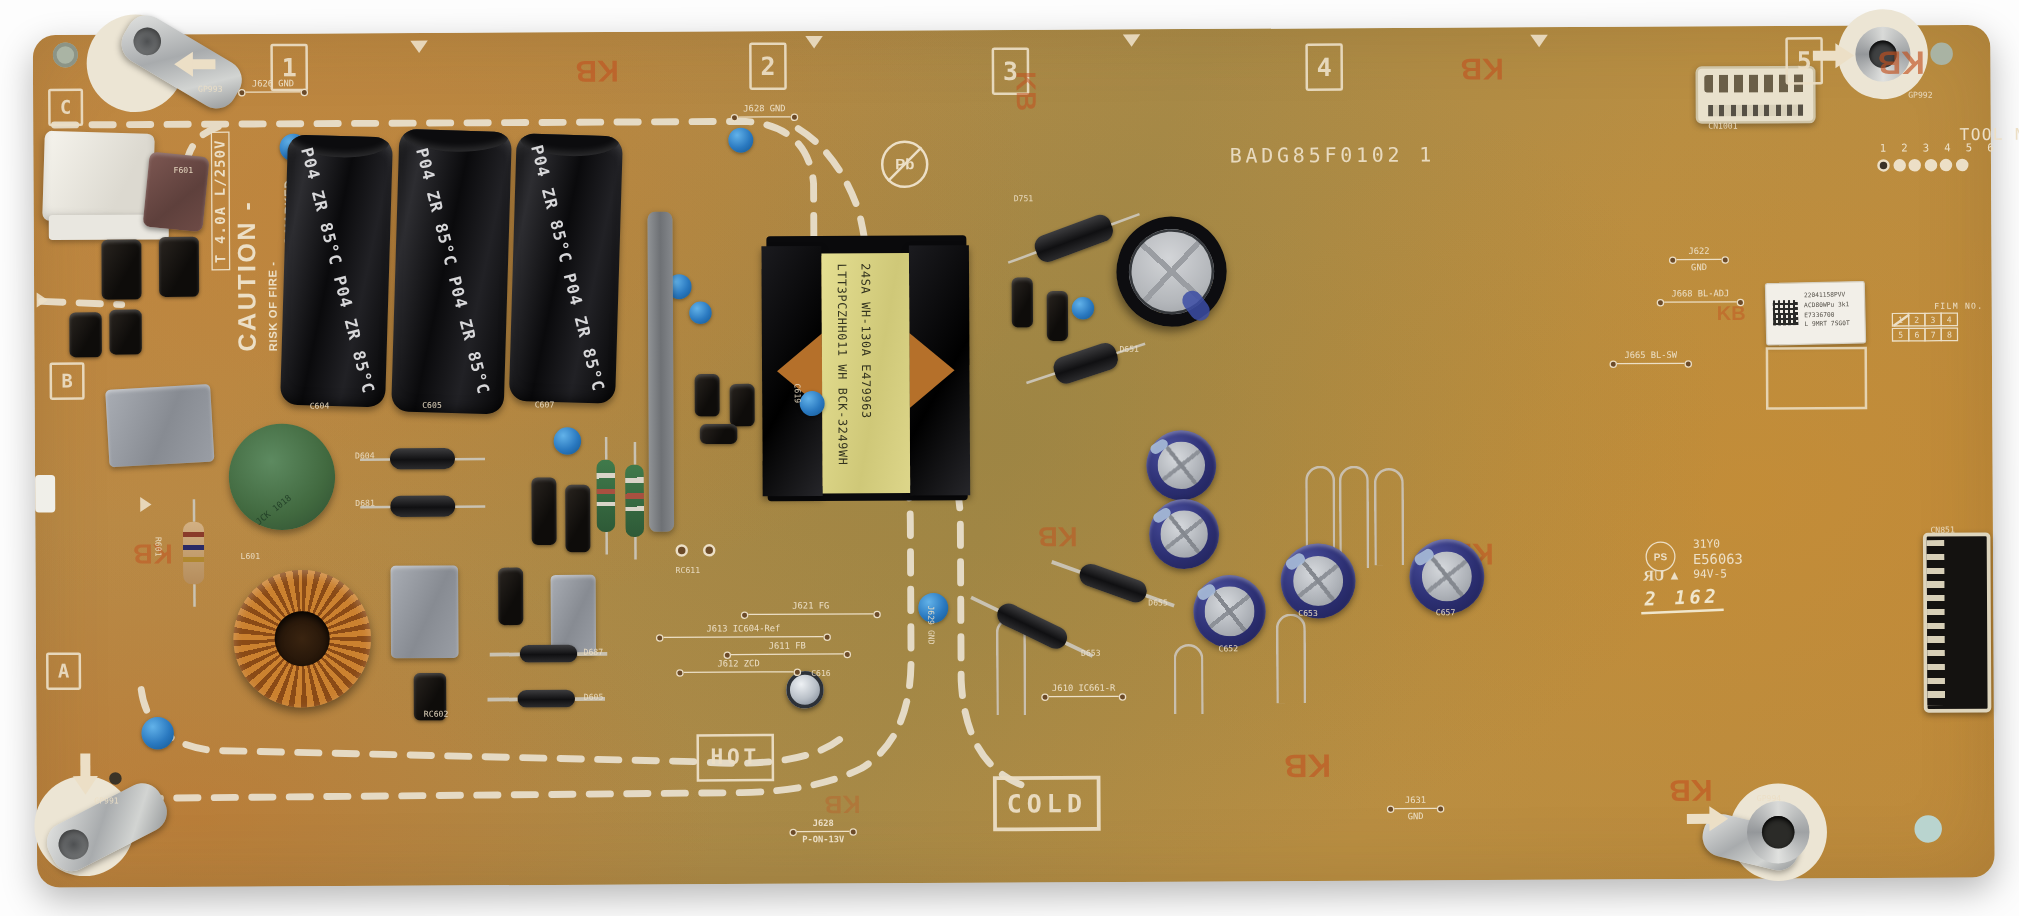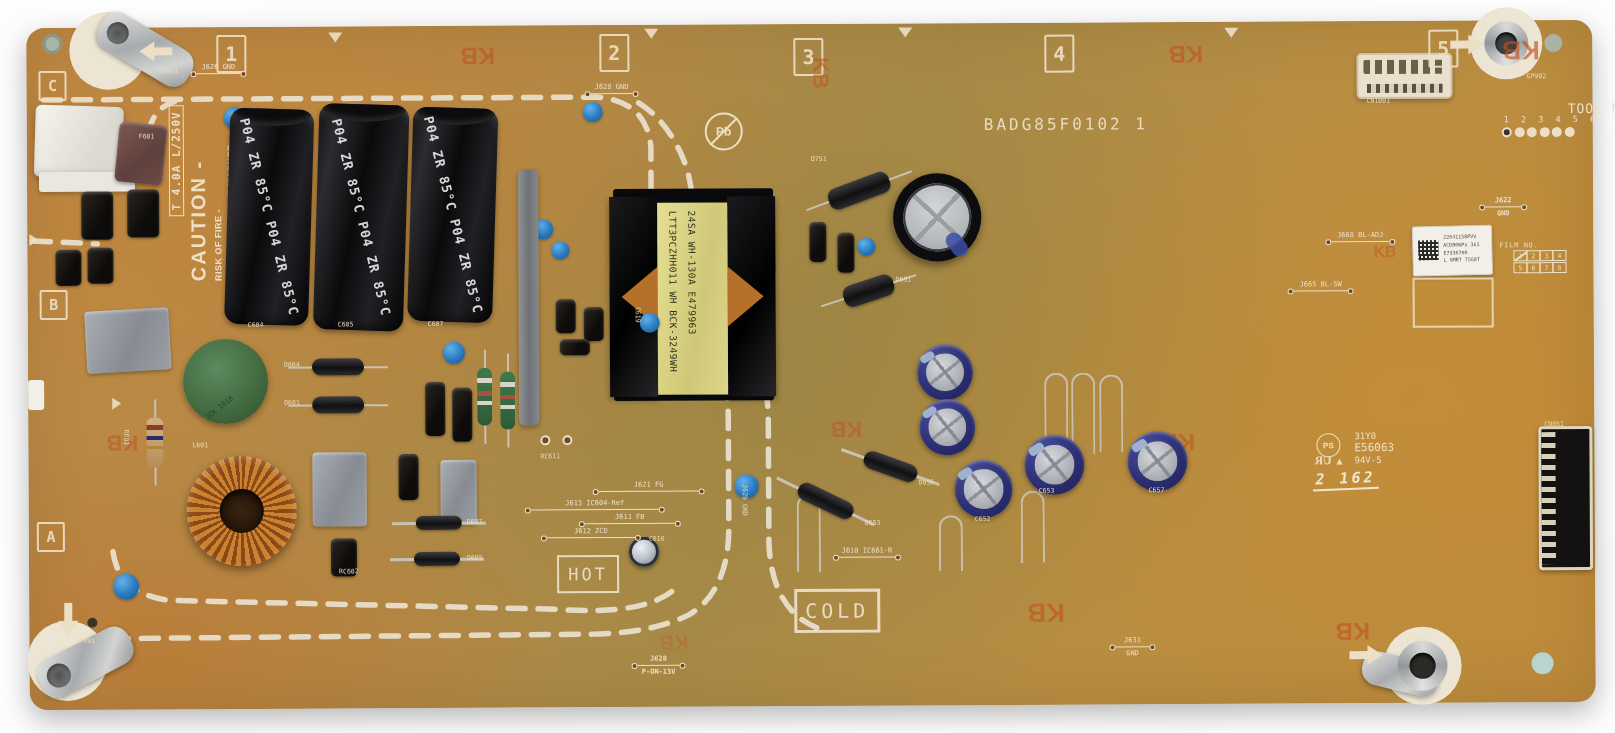--- a/index.html
+++ b/index.html
@@ -36,21 +36,21 @@
   .washer{position:absolute;border-radius:50%;background:conic-gradient(#d9dad8,#9fa2a4,#e0e1df,#94979a,#d9dad8);}
   .washer .hole{position:absolute;inset:24%;border-radius:50%;background:#3f4142;box-shadow:inset 0 2px 4px #000;}
   .padring{position:absolute;border-radius:50%;background:#6b4a28;border:2px solid var(--silk);box-sizing:border-box;}
   .kb{position:absolute;color:var(--kb);font:bold 24px "Liberation Sans",sans-serif;letter-spacing:0;}
   .tp{position:absolute;text-align:center;color:var(--silk);font:7px "DejaVu Sans Mono",monospace;line-height:1.15;}
   .tp .ln{height:0;border-top:1.5px solid var(--silk);margin:2px 2px;position:relative;}
   .tp .ln::before,.tp .ln::after{content:"";position:absolute;top:-3px;width:4px;height:4px;border-radius:50%;
     background:#6b4a28;border:1px solid var(--silk);}
   .tp .ln::before{left:-6px;} .tp .ln::after{right:-6px;}
   .zonebox{position:absolute;border:3px solid var(--silk);color:var(--silk);
-    font-family:"DejaVu Sans Mono",monospace;font-weight:normal;display:flex;align-items:center;justify-content:center;opacity:.95;}
+    font-family:"DejaVu Sans Mono",monospace;font-weight:bold;display:flex;align-items:center;justify-content:center;opacity:.95;margin-top:32px;}
   .bcap{position:absolute;border-radius:14px;overflow:hidden;
     background:linear-gradient(100deg,#141416 0%,#2d2d31 16%,#0a0a0c 45%,#212125 70%,#060607 100%);
     box-shadow:inset 0 10px 12px -8px rgba(255,255,255,.28), inset 0 -8px 12px -8px rgba(0,0,0,.9), 0 3px 5px rgba(0,0,0,.35);}
   .bcap::before{content:"";position:absolute;left:3%;right:3%;top:-9px;height:26px;border-radius:50%;
     background:#0c0c0e;box-shadow:inset 0 -3px 6px rgba(255,255,255,.14);}
   .bcap-t{position:absolute;left:50%;top:50%;white-space:nowrap;transform:translate(-50%,-50%) rotate(74deg);
     color:#e9e9eb;font:bold 13px "DejaVu Sans Mono",monospace;letter-spacing:1px;opacity:.92;}
   .ecap{position:absolute;border-radius:50%;
     background:radial-gradient(circle at 35% 30%, #4a4f9e, #2c2f72 55%, #1d1f52 100%);
     box-shadow:0 2px 5px rgba(0,0,0,.4), inset 0 2px 3px rgba(255,255,255,.3);}
@@ -238,21 +238,21 @@
     <div class="qr" style="left:5px;top:13px;width:20px;height:20px"></div>
     <div class="lines">
       <div>22041158PVV</div>
       <div>ACD80WPu 3k1</div>
       <div>E7336700</div>
       <div>L 9MRT 7SG0T</div>
     </div>
   </div>
   <div class="abs" style="left:1413px;top:281px;width:77px;height:46px;border:2px solid var(--silk);opacity:.85"></div>
 
-  <div class="silk" style="left:1500px;top:245px;font-size:6.5px;letter-spacing:1px">FILM NO.</div>
+  <div class="silk" style="left:1548px;top:245px;font-size:6.5px;letter-spacing:1px">FILM NO.</div>
   <div class="abs" style="left:1514px;top:254px;display:grid;grid-template-columns:repeat(4,12px);gap:1px" id="film-grid">
       <div class="filmcell slashed">1</div>
       <div class="filmcell">2</div>
       <div class="filmcell">3</div>
       <div class="filmcell">4</div>
       <div class="filmcell">5</div>
       <div class="filmcell">6</div>
       <div class="filmcell">7</div>
       <div class="filmcell">8</div>
     </div>
@@ -415,21 +415,21 @@
       <div class="ln"></div>
     </div>
     <div class="tp" style="left: 544px; top: 526px; width: 92px;">
       <div>J612  ZCD</div>
       <div class="ln"></div>
     </div>
     <div class="tp" style="left: 836px; top: 547px; width: 60px;">
       <div>J610  IC661-R</div>
       <div class="ln"></div>
     </div>
-    <div class="tp" style="left: 1484px; top: 200px; width: 40px; font-weight: bold;">
+    <div class="tp" style="left: 1340px; top: 200px; width: 40px;">
       <div>J622</div>
       <div class="ln"></div>
       <div>GND</div>
     </div>
     <div class="tp" style="left: 1330px; top: 234px; width: 62px;">
       <div>J668  BL-ADJ</div>
       <div class="ln"></div>
     </div>
     <div class="tp" style="left: 1292px; top: 283px; width: 58px;">
       <div>J665  BL-SW</div>

